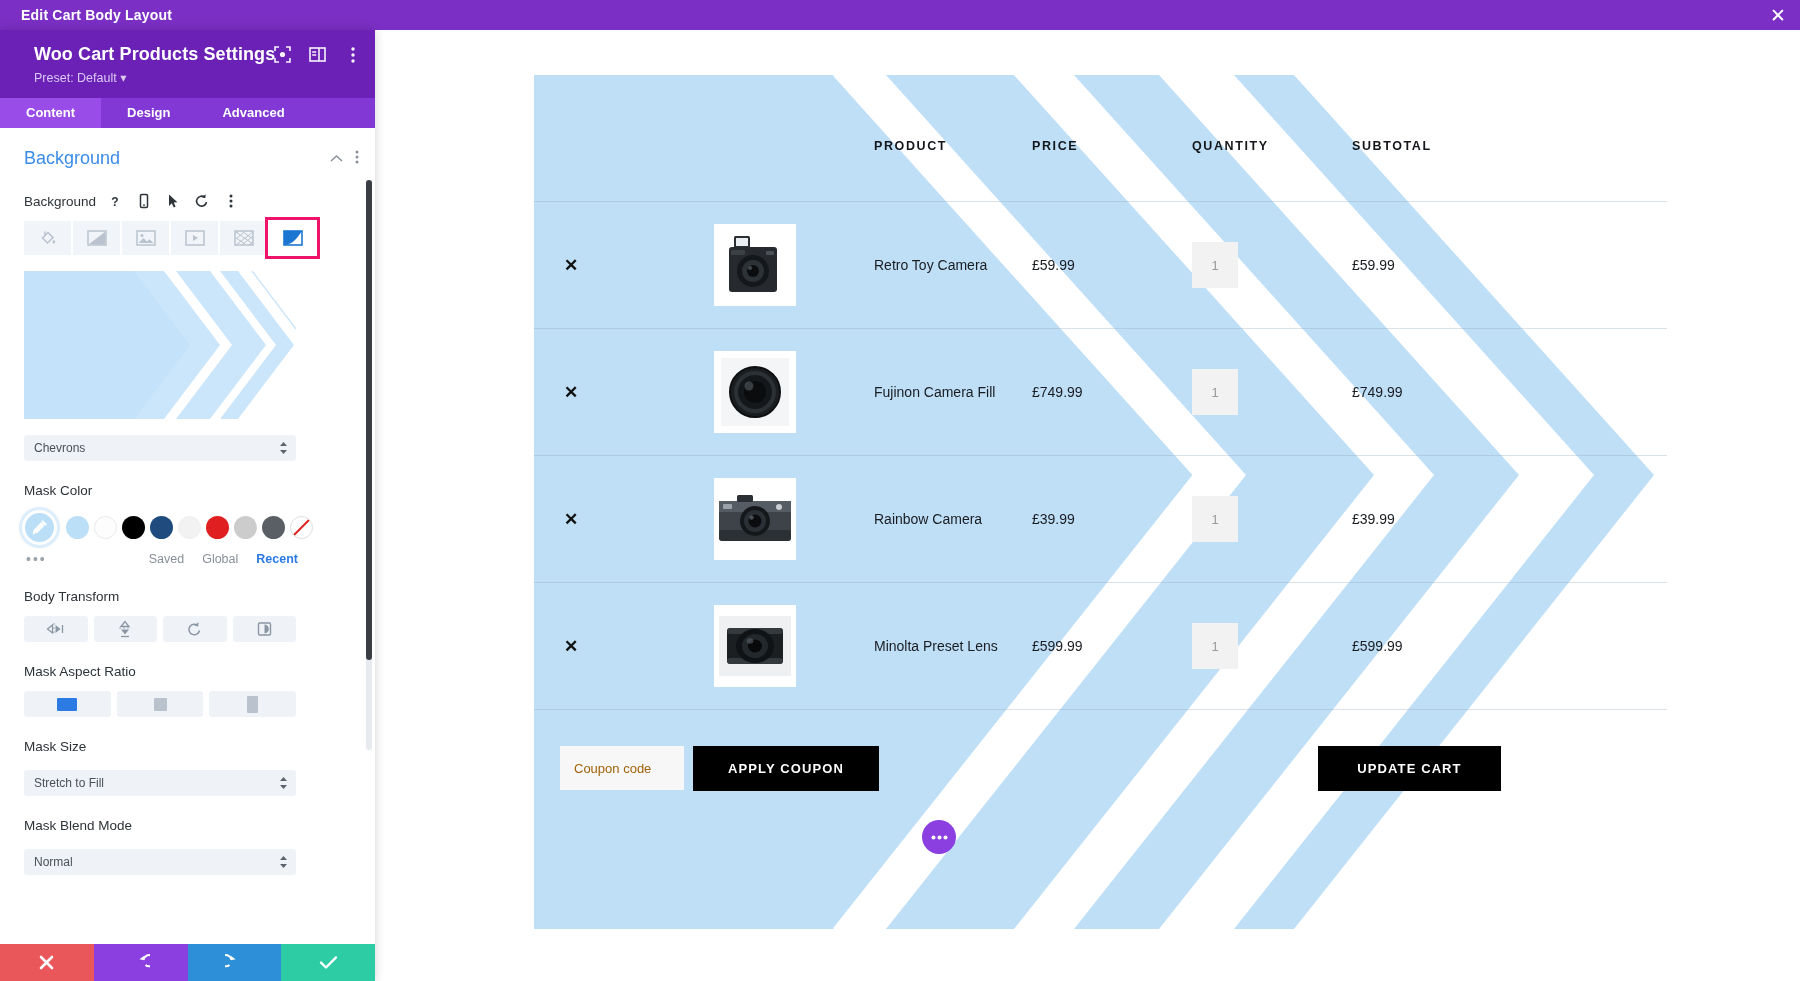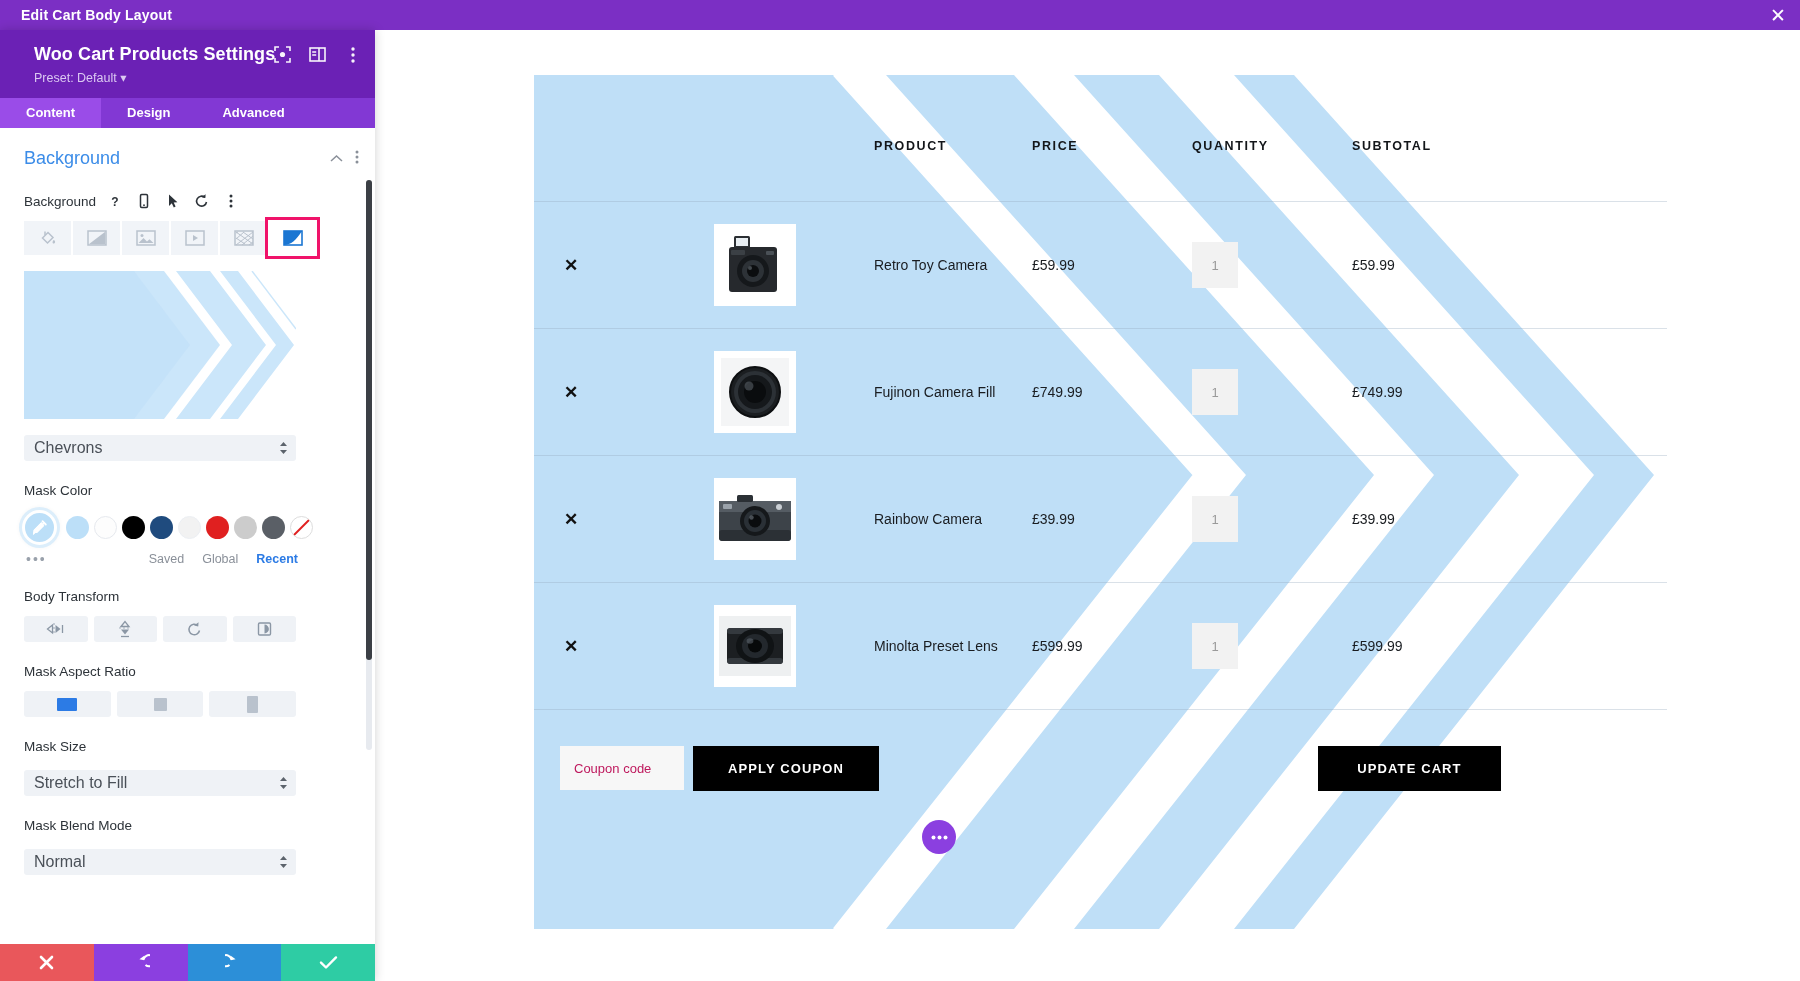--- a/index.html
+++ b/index.html
@@ -95,21 +95,21 @@
 
   .mask-preview {
     margin: 16px 0 0 24px; width: 272px; height: 148px;
     background: #fff; overflow: hidden; position: relative;
   }
 
   .select-box {
     margin: 16px 0 0 24px; width: 272px; height: 26px;
     background: #eff2f6; border-radius: 3px;
     display: flex; align-items: center; justify-content: space-between;
-    padding: 0 8px 0 10px; font-size: 16px; color: #4a5058; cursor: pointer;
+    padding: 0 8px 0 10px; font-size: 12px; color: #4a5058; cursor: pointer;
   }
   .select-arrows { font-size: 9px; line-height: 9px; color: #666; display:flex; flex-direction:column; }
 
   .sub-label { margin: 22px 0 0 24px; font-size: 13.5px; color: #2d3339; font-weight: normal; }
 
   .swatch-row { display: flex; align-items: center; gap: 5px; margin: 12px 0 0 22px; }
   .swatch { width: 23px; height: 23px; border-radius: 50%; cursor: pointer; }
   .picker-swatch {
     width: 35px; height: 35px; border-radius: 50%; background: #BCDFF8;
     border: 3px solid #fff; box-shadow: 0 0 0 3px #DCEEFB, 0 0 6px rgba(0,0,0,.12);
@@ -192,21 +192,21 @@
   }
   .psub {
     position: absolute; left: 818px; top: 50%; transform: translateY(-50%);
     font-size: 14px; color: #191c20;
   }
 
   .coupon-row { position: absolute; left: 0; right: 0; height: 130px; }
   .coupon-input {
     position: absolute; left: 26px; top: 36px; width: 124px; height: 44px;
     background: #f7f7f7; display: flex; align-items: center; padding-left: 14px;
-    font-size: 13px; color: #be185d; cursor: text;
+    font-size: 13px; color: #a16207; cursor: text;
   }
   .apply-btn {
     position: absolute; left: 159px; top: 36px; width: 186px; height: 45px;
     background: #000; color: #fff; font-size: 13px; font-weight: bold;
     letter-spacing: 1.1px; display: flex; align-items: center; justify-content: center;
     cursor: pointer;
   }
   .update-btn {
     position: absolute; left: 784px; top: 36px; width: 183px; height: 45px;
     background: #000000; color: #fff; font-size: 13px; font-weight: bold;

